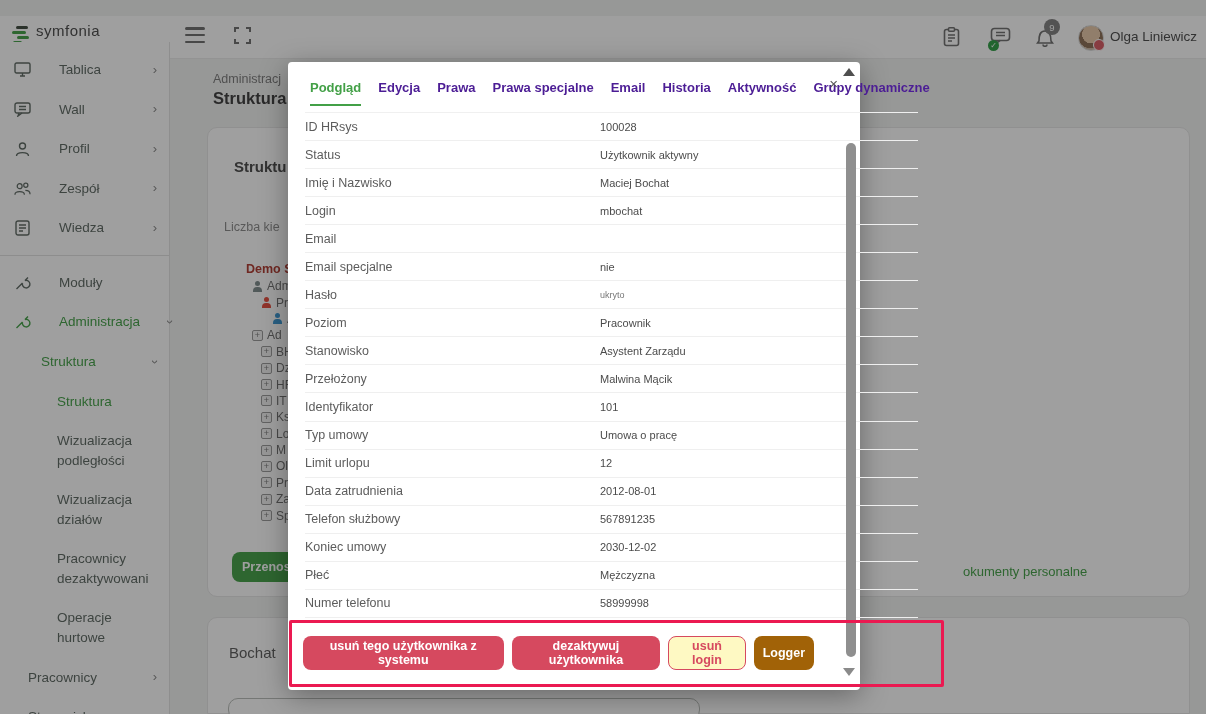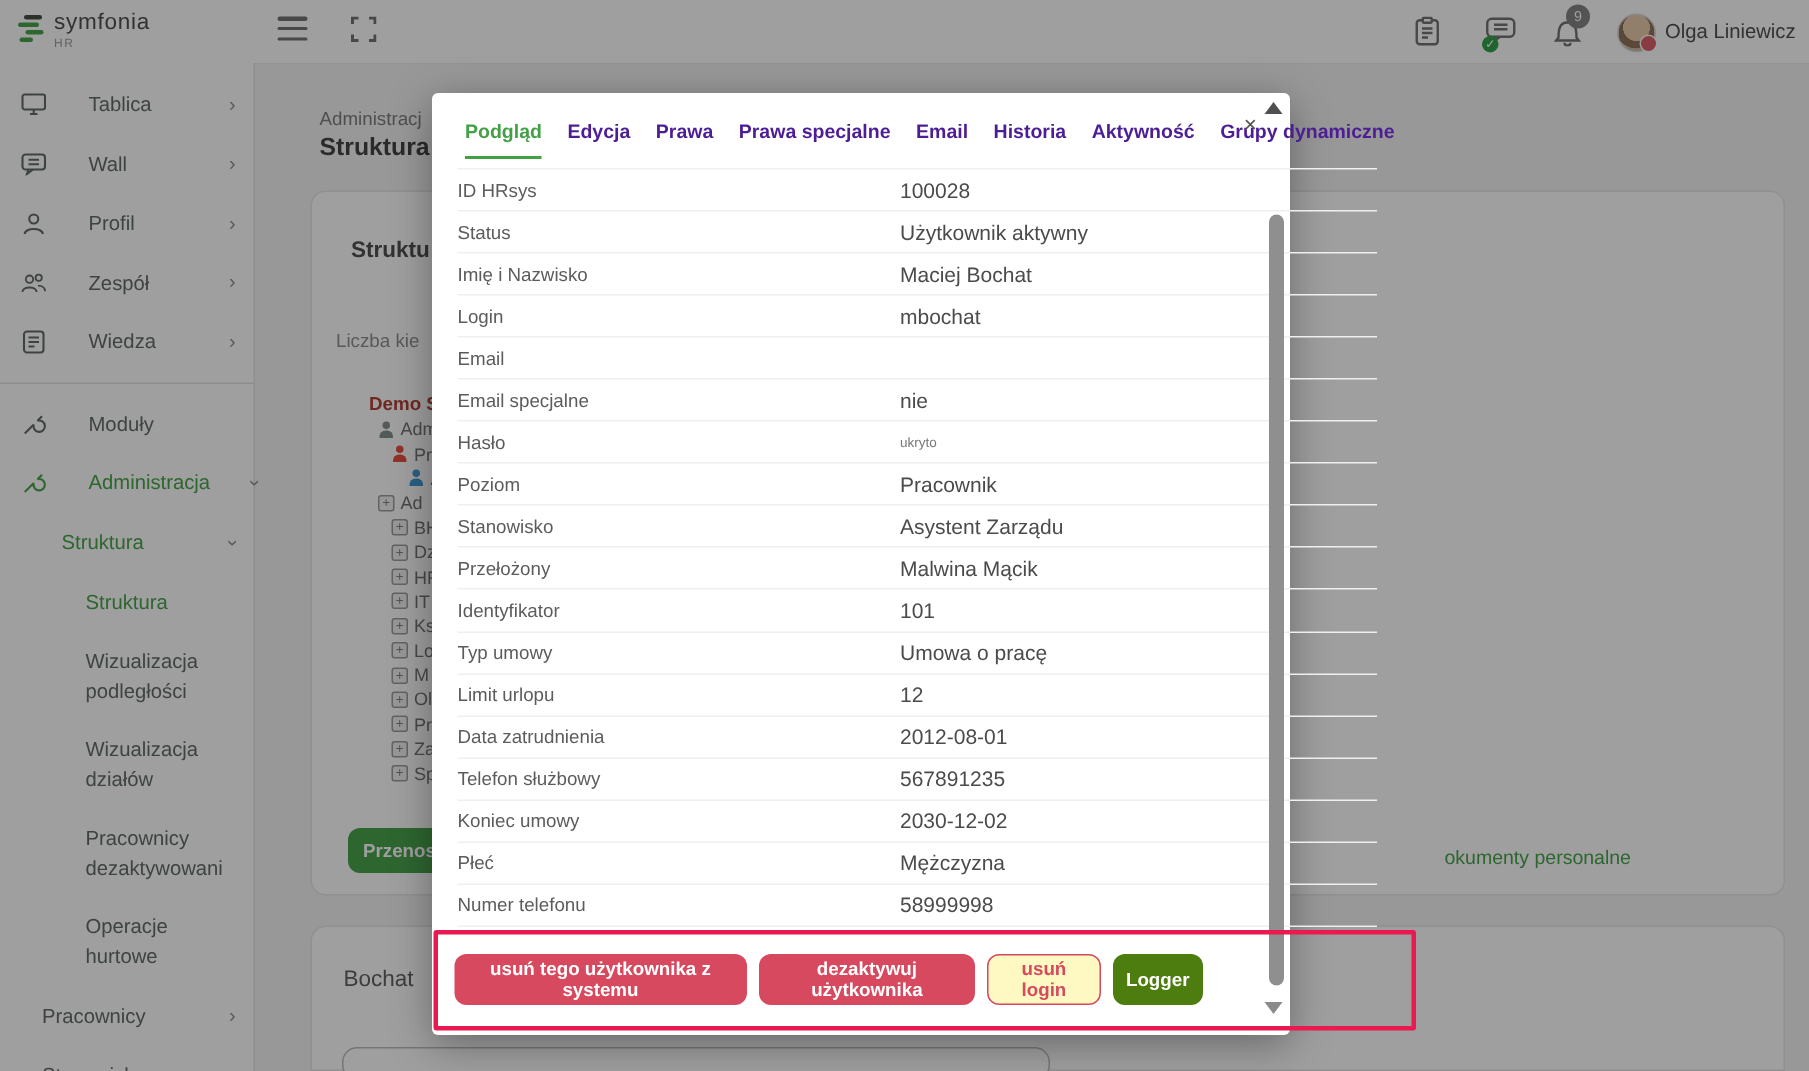--- a/index.html
+++ b/index.html
@@ -1,20 +1,20 @@
 <!DOCTYPE html>
 <html><head>
 <meta charset="utf-8">
 <style>
   html,body{margin:0;padding:0;background:#dcdcdc;}
   .stage{position:relative;width:1206px;height:714px;overflow:hidden;
          font-family:"Liberation Sans",sans-serif;background:#f2f3f2;}
 
   
-  .header{position:absolute;left:0;top:0;width:1206px;height:42px;background:#fff;
+  .header{position:absolute;left:0;top:16px;width:1206px;height:42px;background:#fff;
           border-bottom:1px solid #ececec;z-index:1;}
   .logo{position:absolute;left:12px;top:7px;display:flex;align-items:flex-start;gap:6px;}
   .logo-bars{width:18px;height:20px;position:relative;margin-top:2px;}
   .logo-bars i{position:absolute;height:3px;border-radius:2px;background:#43A047;display:block;}
   .logo-bars i:nth-child(1){left:4px;top:1px;width:12px;background:#3e4a3e;}
   .logo-bars i:nth-child(2){left:0;top:6px;width:14px;}
   .logo-bars i:nth-child(3){left:5px;top:11px;width:12px;}
   .logo-bars i:nth-child(4){left:1px;top:16px;width:9px;}
   .logo-txt{font-size:15px;color:#4a4a4a;letter-spacing:.5px;line-height:15px;}
   .logo-sub{font-size:8px;color:#9a9a9a;letter-spacing:1px;margin-top:2px;}
@@ -91,29 +91,29 @@
          border-radius:4px;z-index:60;box-shadow:0 6px 28px rgba(0,0,0,.35);}
   .tabs{position:absolute;left:22px;top:12px;right:60px;display:flex;gap:17px;align-items:flex-start;}
   .tab{background:none;border:none;padding:6px 0 9px 0;font-family:inherit;font-size:13px;
        font-weight:bold;color:#4c1d95;cursor:pointer;white-space:nowrap;}
   .tab[data-active="true"]{color:#43A047;border-bottom:2px solid #43A047;}
   .close-btn{position:absolute;right:22px;top:13px;background:none;border:none;font-size:15px;
        color:#555;cursor:pointer;font-family:inherit;padding:0;}
   .rows{position:absolute;left:17px;top:50px;width:613px;border-top:1px solid #f0f0f0;}
   .mrow{display:flex;align-items:center;height:28.05px;border-bottom:1px solid #efefef;box-sizing:border-box;}
   .mlabel{flex:0 0 295px;font-size:12.5px;color:#5c5c5c;}
-  .mvalue{font-size:14px;color:#4b4b4b;}
+  .mvalue{font-size:11px;color:#4b4b4b;}
   .mvalue[data-small="true"]{font-size:9px;color:#777;}
   .actions{position:absolute;left:15px;top:574px;width:916px;max-width:916px;right:32px;display:flex;
        gap:8px;align-items:center;width:calc(100% - 47px);}
   .act{height:34px;border-radius:8px;font-family:inherit;font-size:12.5px;font-weight:bold;
        padding:0 9px;cursor:pointer;border:none;}
   .act[data-variant="danger"]{background:#D6495F;color:#fff;}
   .act[data-variant="danger-outline"]{background:#fef9c3;color:#D6495F;border:1.5px solid #D6495F;}
-  .act[data-variant="success"]{background:#4d7c0f;color:#fff;margin-left:auto;margin-right:26px;}
+  .act[data-variant="success"]{background:#a16207;color:#fff;margin-left:auto;margin-right:14px;}
   
   .msb-track{position:absolute;right:2px;top:0;bottom:0;width:14px;}
   .msb-up{position:absolute;right:3px;top:6px;width:0;height:0;cursor:pointer;
        border-left:6px solid transparent;border-right:6px solid transparent;border-bottom:8px solid #4f4f4f;}
   .msb-down{position:absolute;right:3px;bottom:14px;width:0;height:0;cursor:pointer;
        border-left:6px solid transparent;border-right:6px solid transparent;border-top:8px solid #8a8a8a;}
   .msb-thumb{position:absolute;right:2px;top:81px;width:10px;height:514px;border-radius:5px;
        background:#8f8f8f;cursor:grab;}
   
   .annotation{position:absolute;left:289px;top:620px;width:649px;height:61px;

